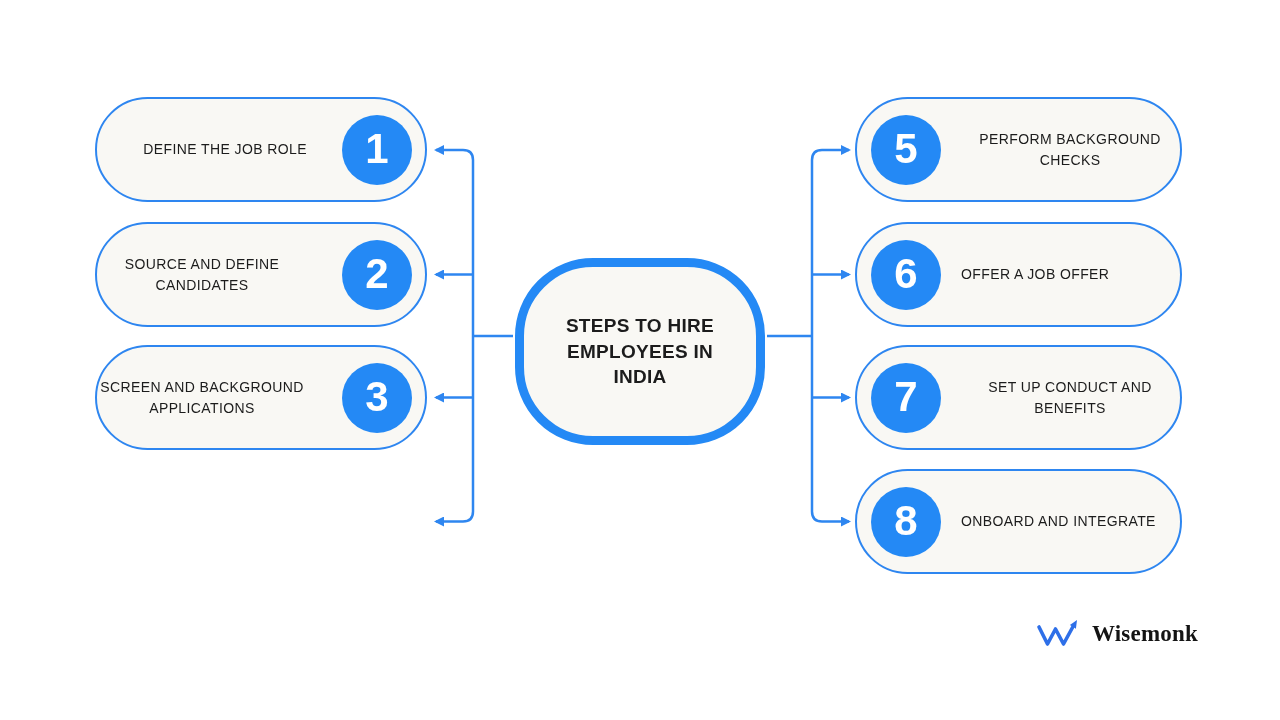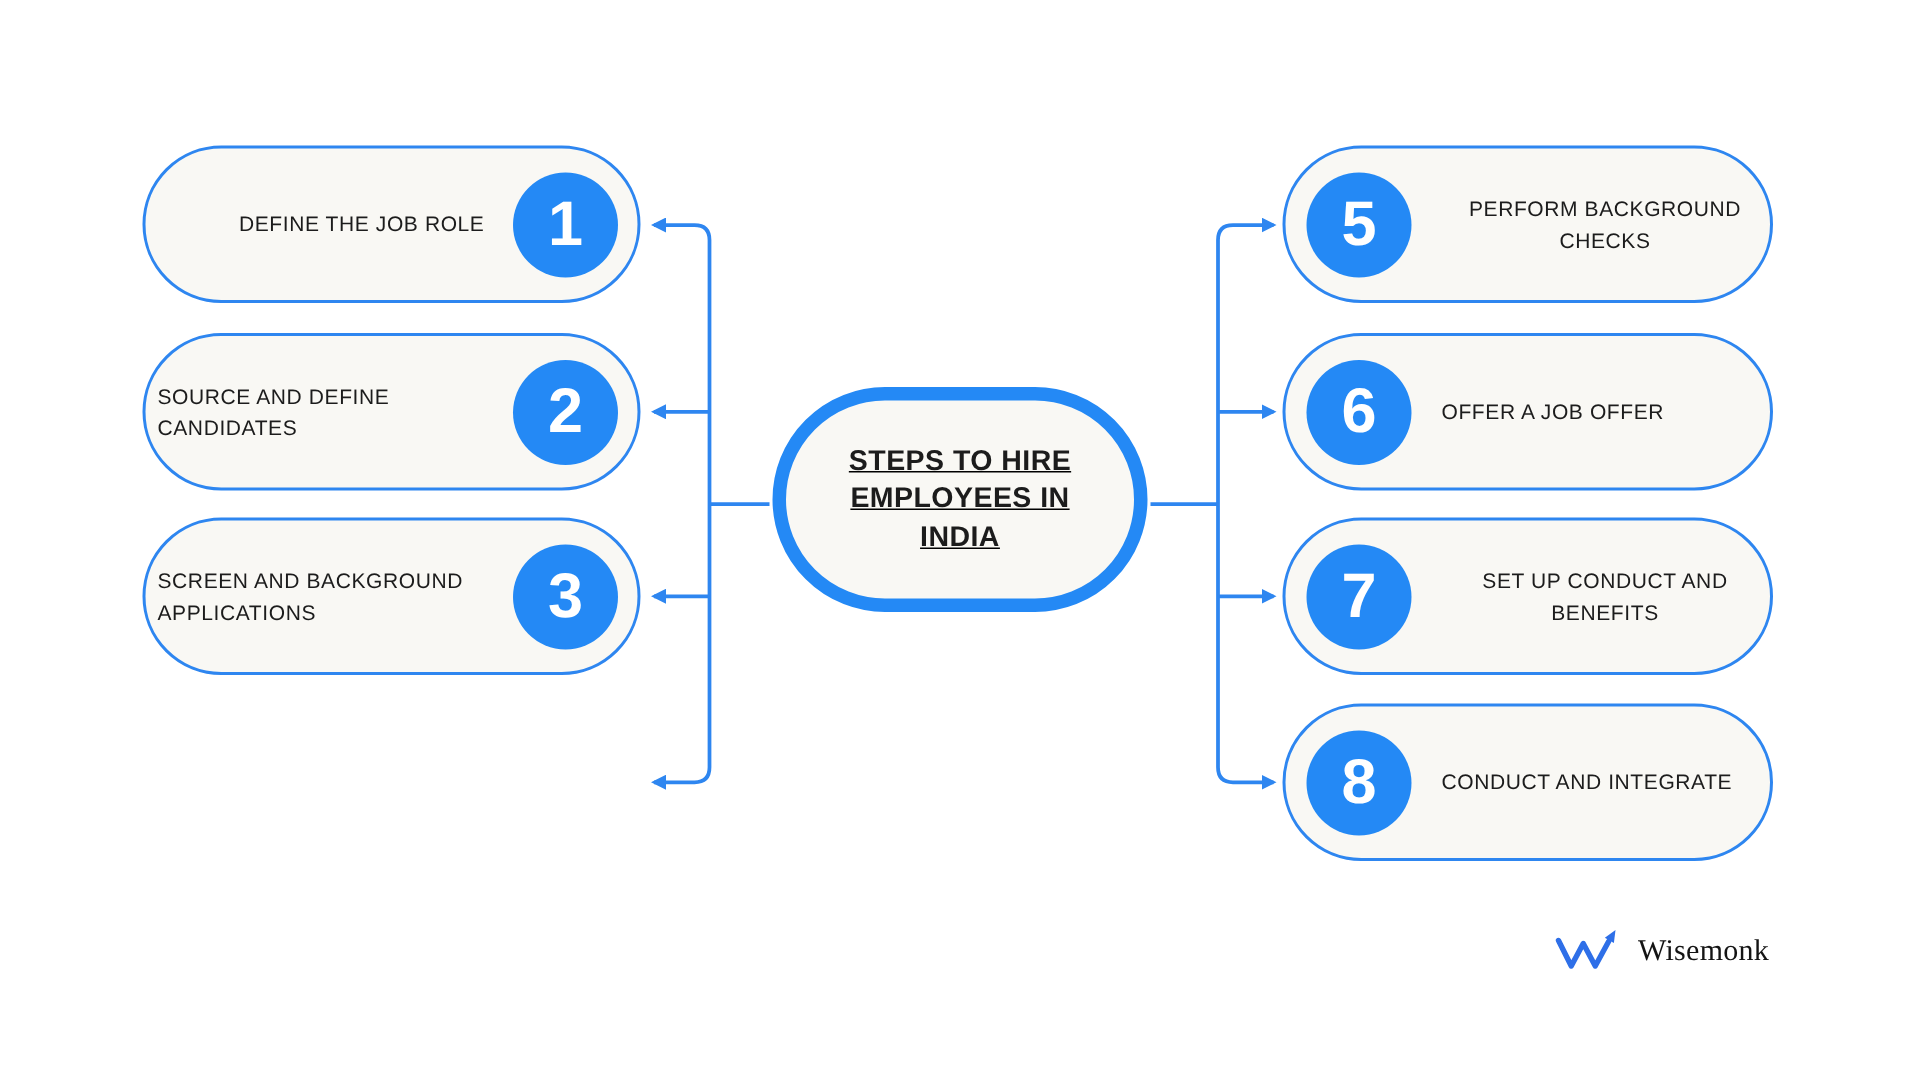--- a/index.html
+++ b/index.html
@@ -23,46 +23,46 @@
     position:absolute;height:105px;box-sizing:border-box;
     background:var(--pill-bg);border:2.5px solid var(--line);
     border-radius:60px;display:flex;align-items:center;
   }
   .pill.left{left:95px;width:332px;padding-right:13px;justify-content:flex-end;}
   .pill.right{left:855px;width:327px;padding-left:14px;justify-content:flex-start;}
   .pill-label{
     color:var(--text);font-size:14px;font-weight:500;letter-spacing:.4px;
     line-height:1.5;max-width:218px;
   }
-  .pill.left .pill-label{text-align:left;margin-right:19px;}
+  .pill.left .pill-label{text-align:center;margin-right:35px;}
   .pill.right .pill-label{text-align:center;margin-left:20px;}
   .num-circle{
     flex:0 0 auto;width:70px;height:70px;border-radius:50%;
     background:var(--accent);color:#ffffff;
     display:flex;align-items:center;justify-content:center;
     font-size:42px;font-weight:700;line-height:1;padding-bottom:2px;box-sizing:border-box;
   }
   .center-node{
-    position:absolute;left:515px;top:258px;width:250px;height:150px;box-sizing:border-box;
+    position:absolute;left:515px;top:258px;width:250px;height:187px;box-sizing:border-box;
     background:var(--pill-bg);border:9px solid var(--accent);border-radius:78px;
-    display:flex;align-items:center;justify-content:center;text-decoration:underline;
+    display:flex;align-items:center;justify-content:center;
   }
   .center-title{
     width:175px;text-align:center;color:var(--text);
     font-size:19px;font-weight:800;letter-spacing:.3px;line-height:1.35;
   }
   .brand{
     position:absolute;left:1036px;top:613px;height:42px;
     display:flex;align-items:center;gap:10px;
   }
   .brand-mark{display:block;}
   .brand-mark .zig{stroke:var(--logo-blue);stroke-width:3.6;fill:none;stroke-linecap:round;stroke-linejoin:round;}
   .brand-mark .tip{fill:var(--logo-blue);}
   .brand-name{
-    font-family:"Liberation Serif", serif;font-weight:400;font-size:20px;
+    font-family:"Liberation Serif", serif;font-weight:700;font-size:23px;
     color:var(--wordmark);letter-spacing:.2px;
   }
 </style>
 </head>
 <body>
 
 <div class="canvas">
 
   <svg class="connector" viewBox="0 0 1280 720">
     <defs>
@@ -108,21 +108,21 @@
   <div class="pill right" style="top:222px">
     <span class="num-circle">6</span>
     <span class="pill-label">OFFER A JOB OFFER</span>
   </div>
   <div class="pill right" style="top:345px">
     <span class="num-circle">7</span>
     <span class="pill-label">SET UP CONDUCT AND BENEFITS</span>
   </div>
   <div class="pill right" style="top:469px">
     <span class="num-circle">8</span>
-    <span class="pill-label">CONDUCT AND INTEGRATE</span>
+    <span class="pill-label">ONBOARD AND INTEGRATE</span>
   </div>
 
   <div class="brand">
     <svg class="brand-mark" width="46" height="36" viewBox="0 0 46 36">
       <polyline class="zig" points="3,11 11.5,28 19.5,13 27.5,28 36.5,11.5"></polyline>
       <path class="tip" d="M41,4 L39.9,12.7 L33.9,9.1 Z"></path>
     </svg>
     <span class="brand-name">Wisemonk</span>
   </div>
 

